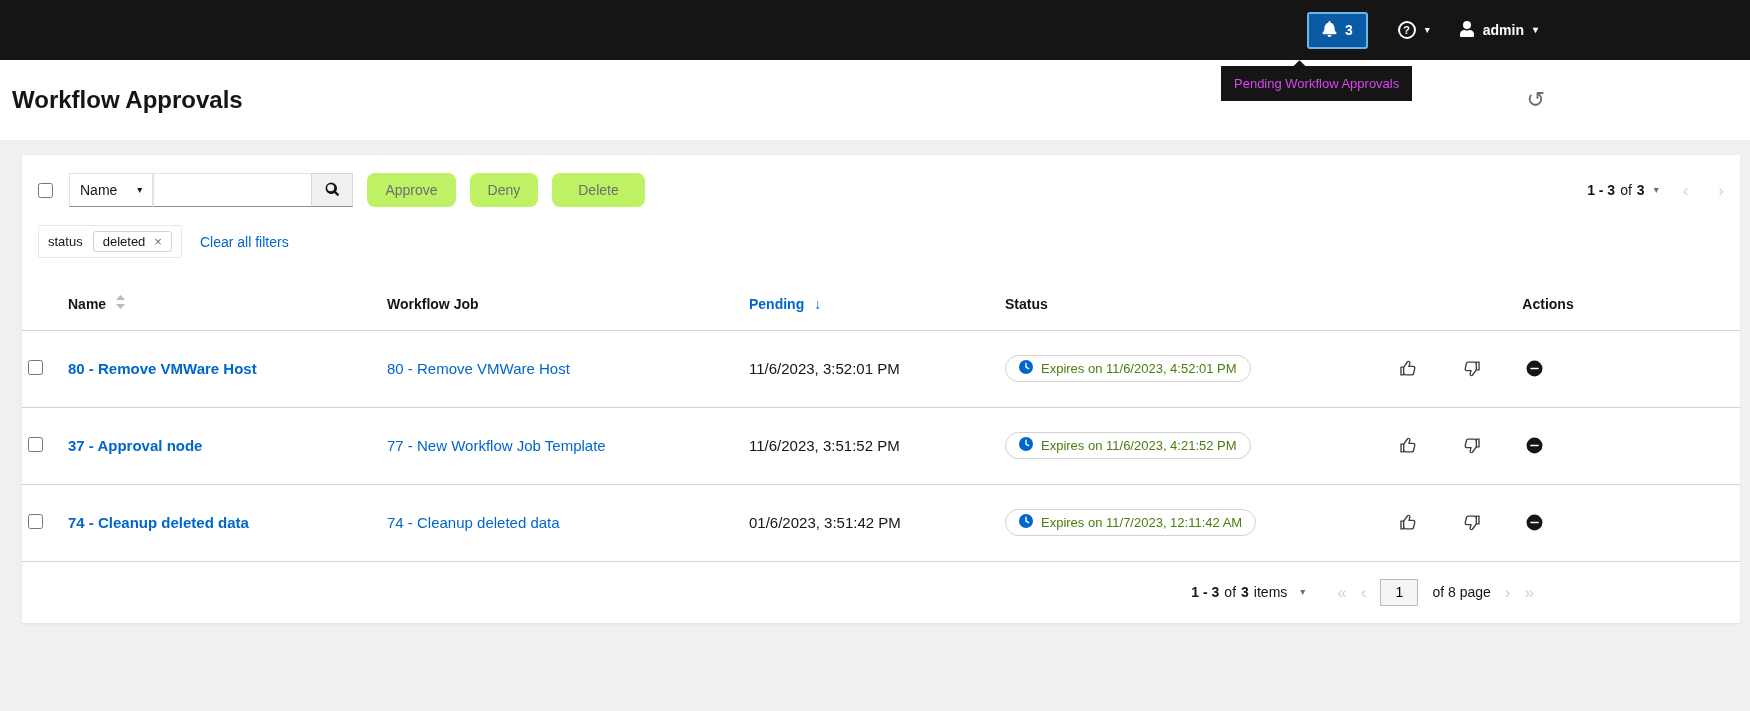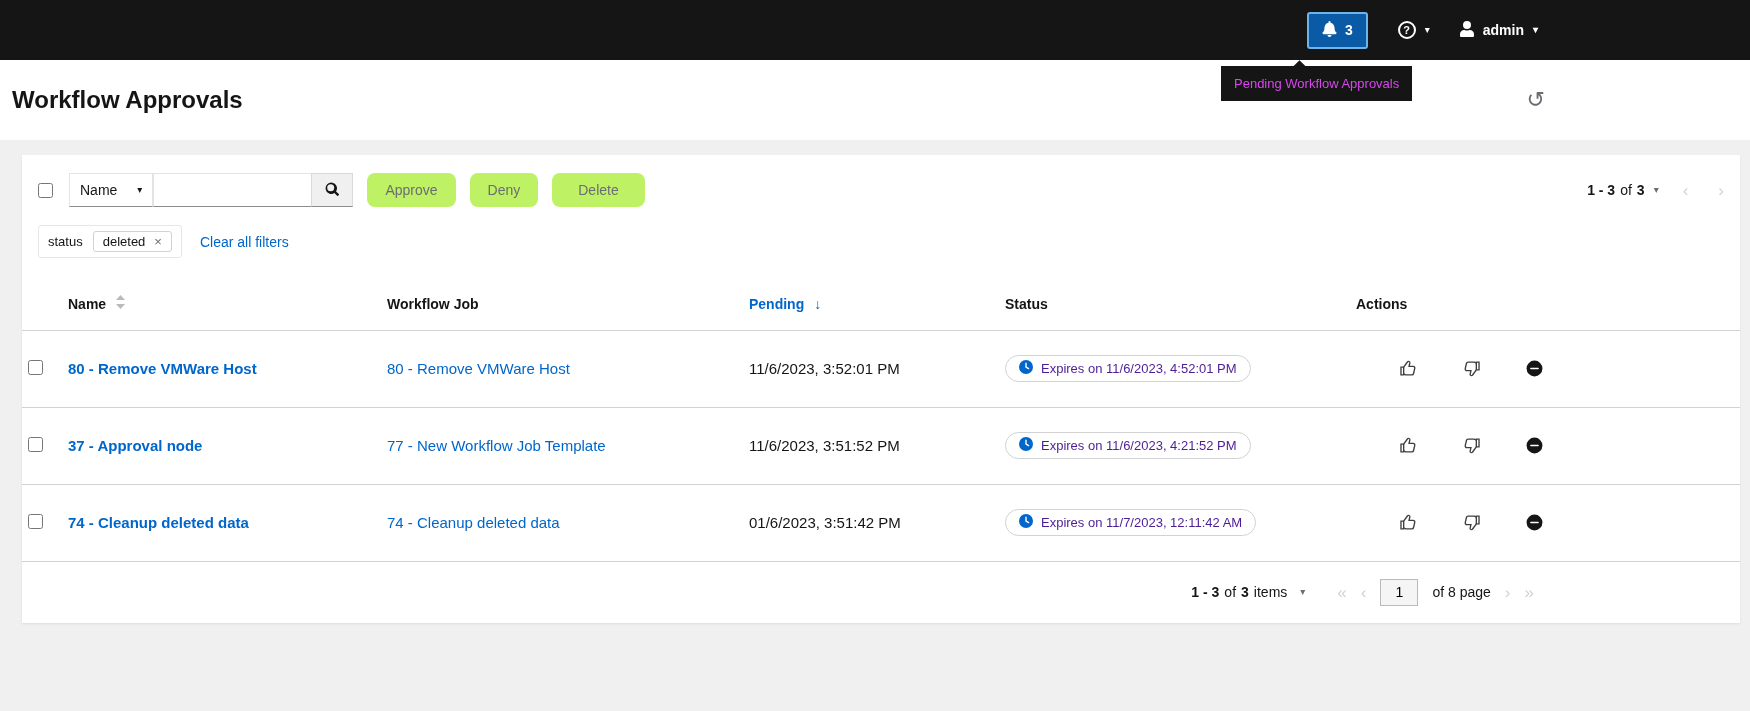--- a/index.html
+++ b/index.html
@@ -105,33 +105,33 @@
   .clear-link { color:#0066cc; font-size:14px; text-decoration:none; cursor:pointer; }
 
   
   table { width:100%; border-collapse:collapse; }
   thead th {
     height:52px; font-size:14px; font-weight:700; text-align:left;
     vertical-align:middle; border-bottom:1px solid #d2d2d2; padding:0;
   }
   thead th .th-inner { display:inline-flex; align-items:center; gap:10px; }
   th.started-h { color:#0066cc; }
-  th.actions-h { text-align:left; }
+  th.actions-h { text-align:center; }
   .sort-arrow { color:#0066cc; font-size:14px; font-weight:700; }
   tbody td {
     height:77px; border-bottom:1px solid #d2d2d2; padding:0;
     vertical-align:middle; font-size:15px;
   }
   td.cb-cell { padding-left:6px; }
   a.row-name { color:#0066cc; font-weight:700; font-size:15px; text-decoration:none; }
   a.row-wj { color:#0066cc; font-size:15px; text-decoration:none; }
   .status-pill {
     display:inline-flex; align-items:center; gap:8px; background:#fff;
     border:1px solid #d2d2d2; border-radius:30px; padding:4px 13px;
-    font-size:13px; color:#4c1d95;
+    font-size:13px; color:#4d7c0f;
   }
   .actions-inner {
     display:flex; align-items:center; justify-content:flex-end;
     gap:44px; padding-right:196px;
   }
   .icon-btn { background:none; border:none; padding:0; cursor:pointer; line-height:0; }
   .thumb-down svg { transform:rotate(180deg); }
 
   
   .foot {

